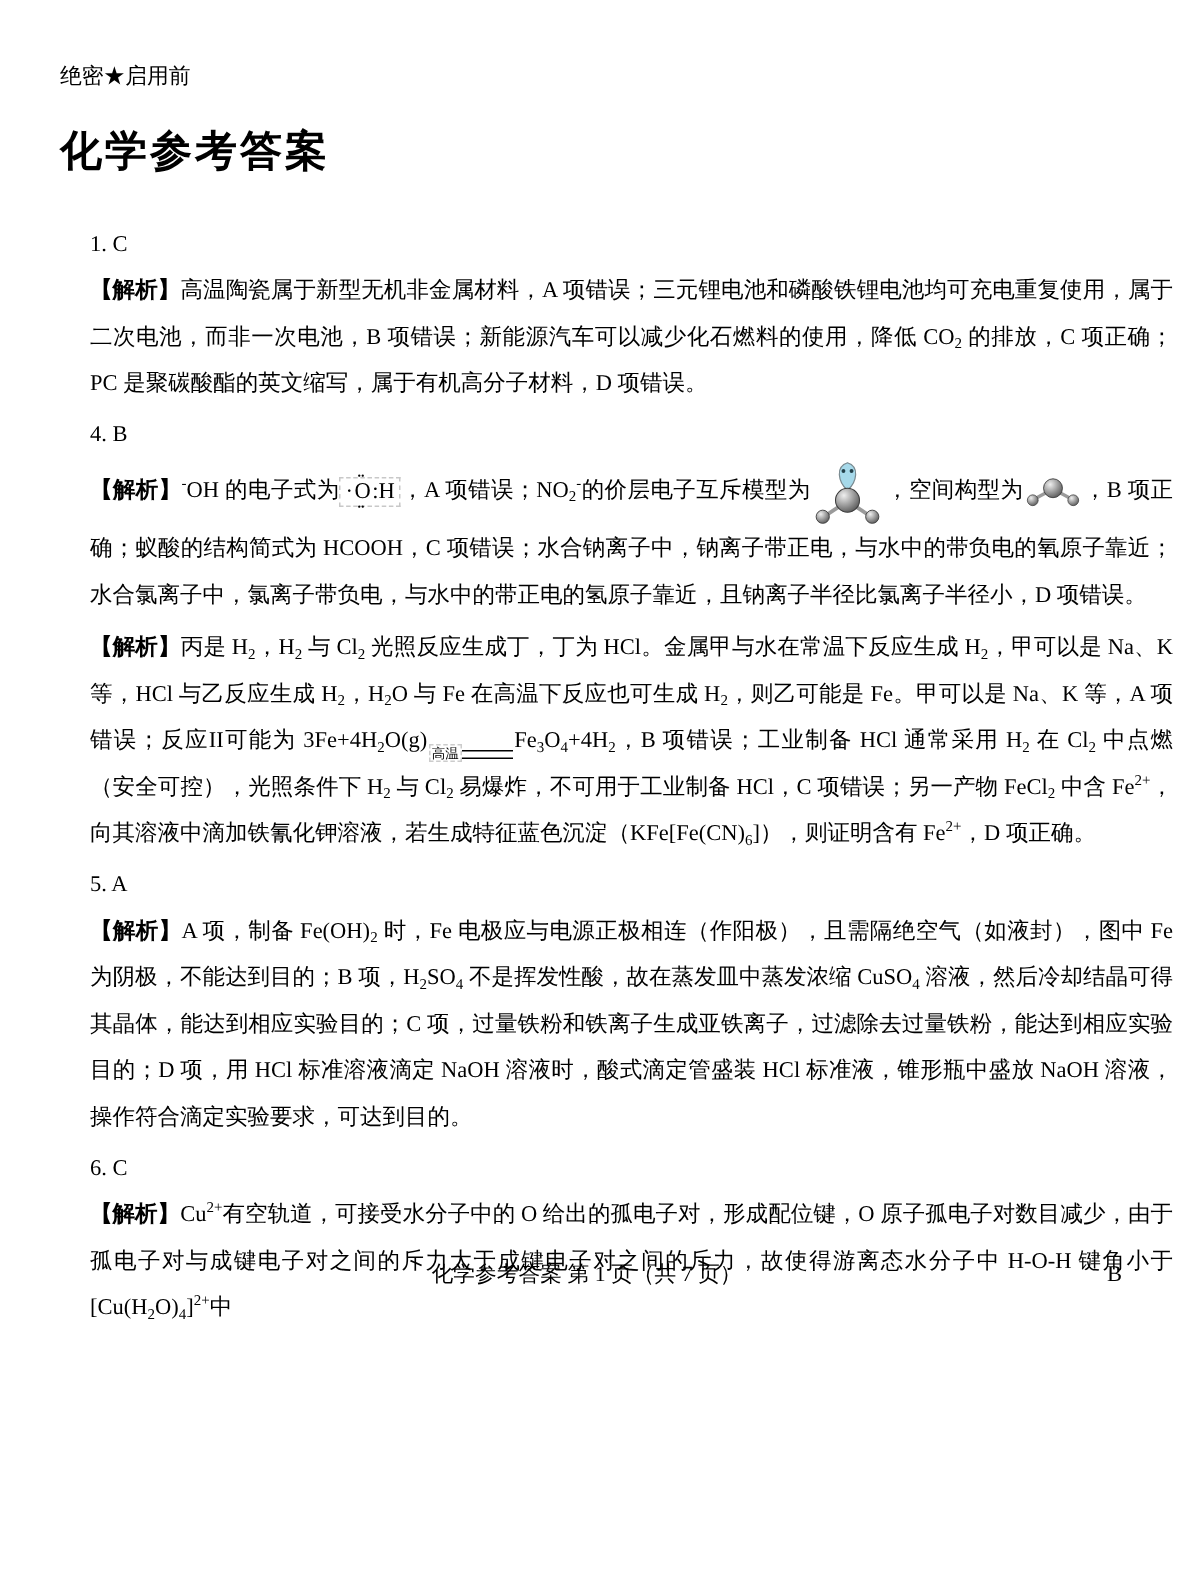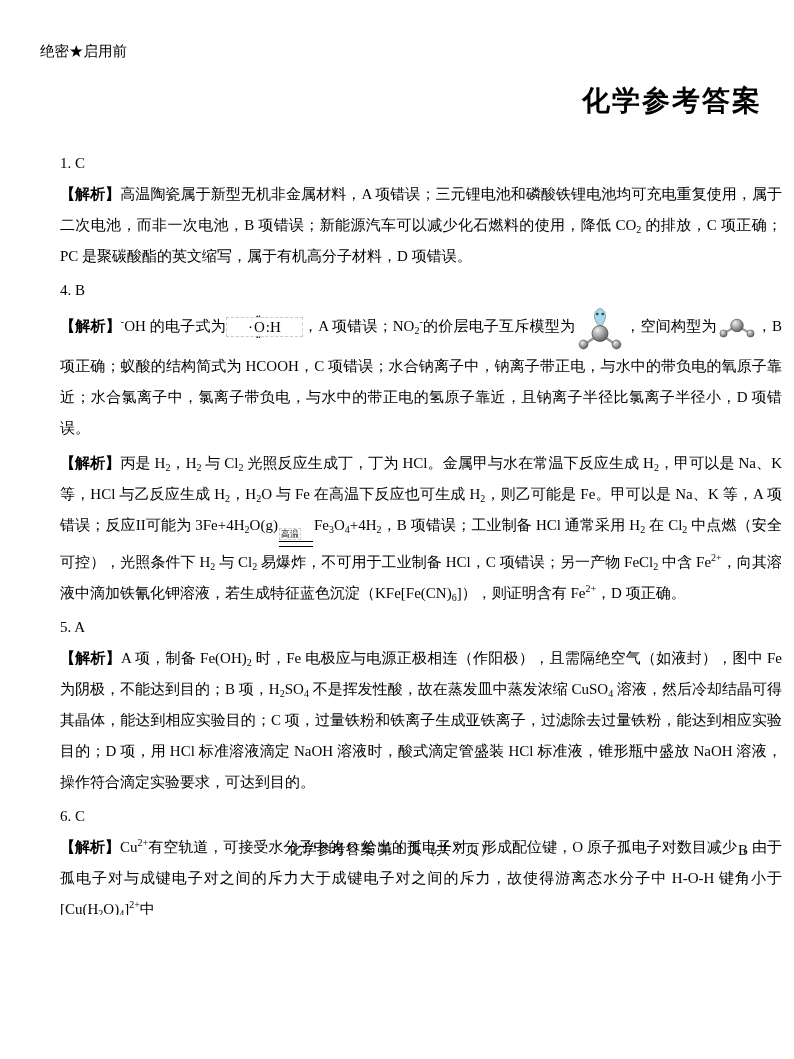--- a/index.html
+++ b/index.html
@@ -15,21 +15,21 @@
     padding: 42px 32px 0 40px;
     overflow: hidden;
     background: #fff;
   }
   .security {
     font-size: 14.5px;
     line-height: 18px;
   }
   .doc-title {
     margin: 22px 0 28px 0;
-    text-align: right;
+    text-align: left;
     font-family: "Liberation Sans", "DejaVu Sans", sans-serif;
     font-size: 28px;
     font-weight: bold;
     letter-spacing: 2px;
   }
   .content {
     width: 722px;
     font-size: 15px;
     line-height: 31px;
     text-align: justify;
@@ -44,42 +44,42 @@
     letter-spacing: 0px;
   }
   sub, sup { font-size: 10px; line-height: 0; }
   sub { vertical-align: -3px; }
   sup { vertical-align: 6px; }
 
   
   .edot {
     display: inline-block;
     border: 1px dashed #c8c8c8;
-    padding: 0 21px;
+    padding: 0 3px;
     line-height: 18px;
     vertical-align: -1px;
   }
   .o-ed { display: inline-block; position: relative; margin: 0 1px; }
   .o-ed::before, .o-ed::after {
     content: "\00B7\00B7";
     position: absolute;
     left: 1px;
     font-size: 13px;
     letter-spacing: -2px;
     line-height: 6px;
     color: #000;
   }
   .o-ed::before { top: -5px; }
   .o-ed::after { bottom: -4px; }
 
   
   .rxn {
     display: inline-flex;
-    flex-direction: column;
-    align-items: flex-start;
+    flex-direction: row;
+    align-items: center;
     vertical-align: -7px;
     margin: 0 1px;
   }
   .rxn-cond {
     font-size: 9px;
     line-height: 10px;
     border: 1px dashed #ccc;
     padding: 0 1px;
   }
   .rxn-dline {

